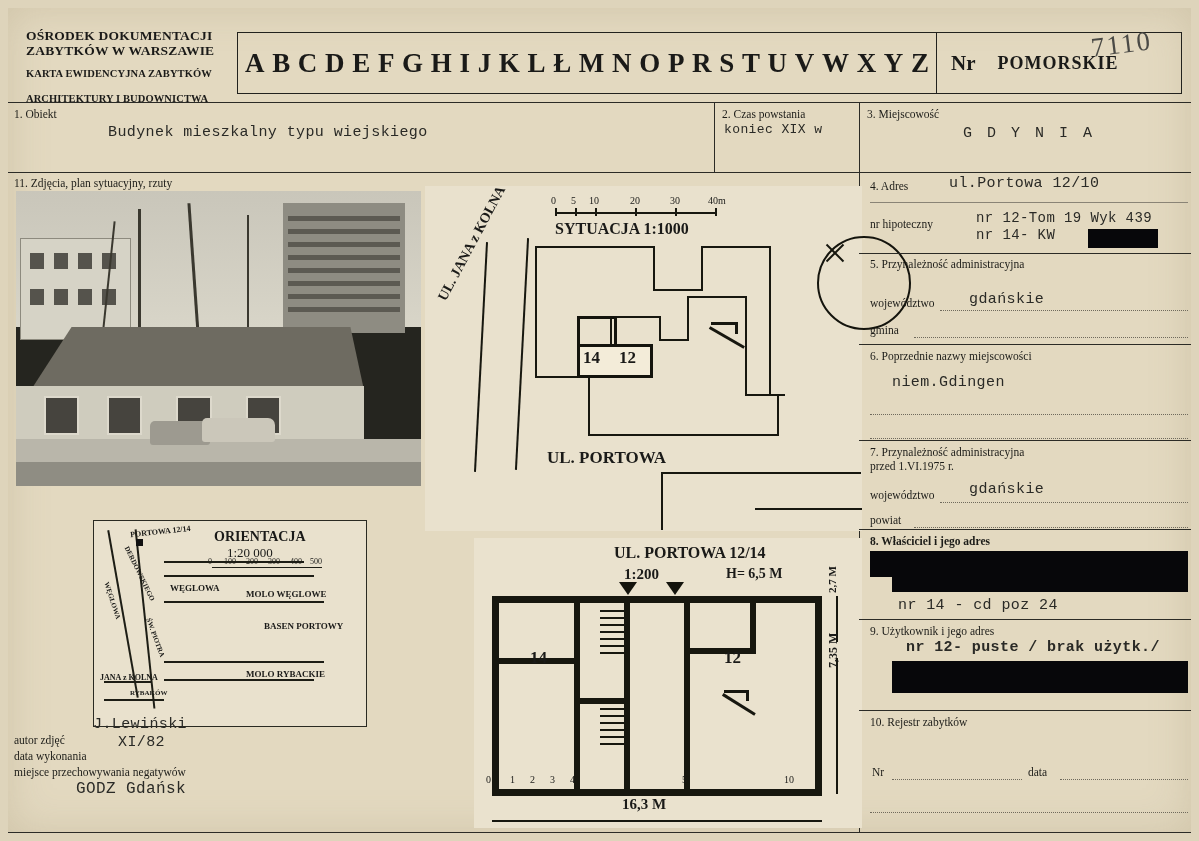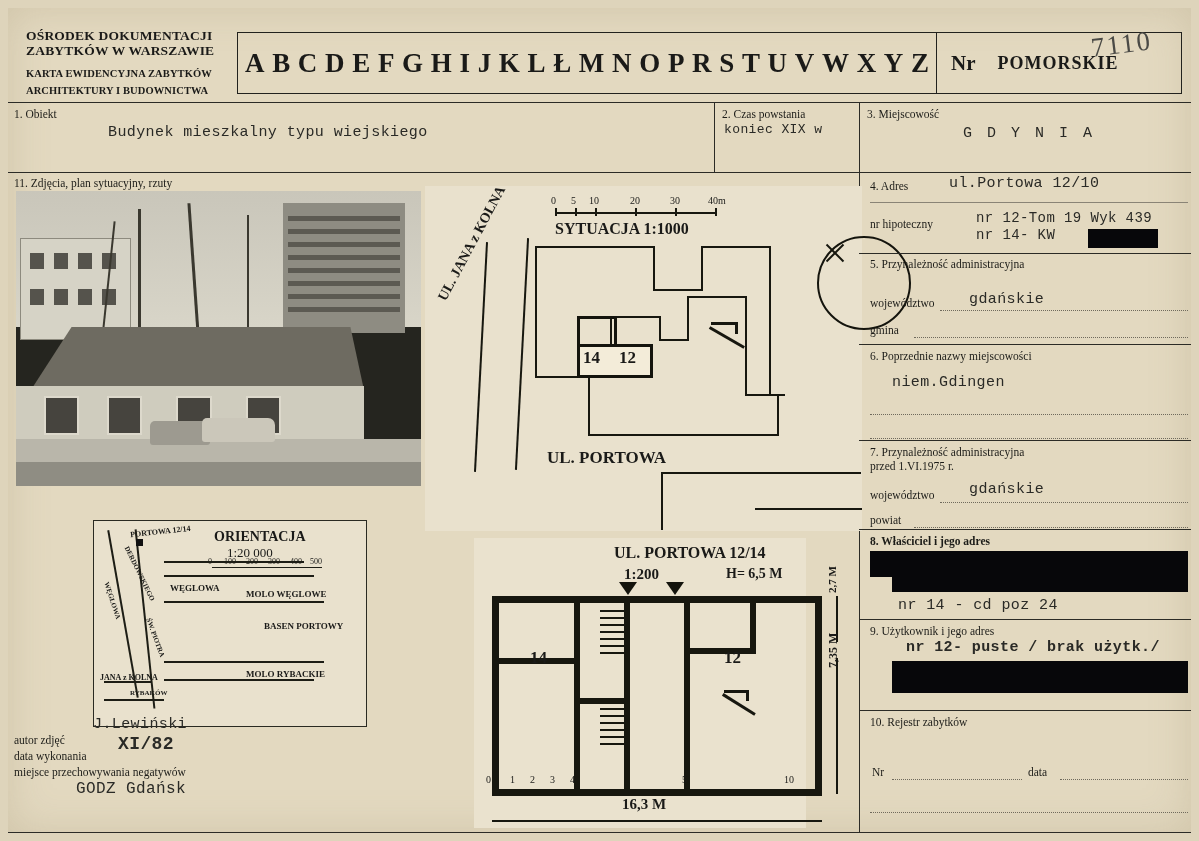--- a/index.html
+++ b/index.html
@@ -51,38 +51,38 @@
   #photo .wall{position:absolute;left:0;top:66%;width:86%;height:20%;background:#cfccbe;}
   #photo .wall .w{position:absolute;top:18%;width:9%;height:58%;background:#46443e;border:2px solid #ddd9cc;}
   #photo .ground{position:absolute;left:0;top:84%;width:100%;height:16%;background:#b9b6aa;}
   #photo .road{position:absolute;left:0;top:92%;width:100%;height:8%;background:#8f8d83;}
   #photo .car{position:absolute;height:8%;border-radius:5px 7px 3px 3px;}
   #photo .tree{position:absolute;background:#3a382f;}
 
   
   #sit{position:absolute;left:417px;top:178px;width:437px;height:345px;background:#e9e1cd;}
   #sit .s{position:absolute;background:#17170f;}
-  #plan200{position:absolute;left:466px;top:530px;width:332px;height:290px;background:#eae2ce;}
+  #plan200{position:absolute;left:466px;top:530px;width:388px;height:290px;background:#eae2ce;}
   #plan200 .s{position:absolute;background:#17170f;}
   #orient{position:absolute;left:85px;top:512px;width:272px;height:205px;background:#e9e1cd;border:1px solid #2a2a22;}
   #orient .s{position:absolute;background:#1d1d15;}
 
   .capt{position:absolute;font-family:"Liberation Serif",serif;}
   .cap-s{font-size:10px;}
 </style>
 </head>
 <body>
 
 <div class="card">
 
   <div id="hdr-left">
     <div class="l1">OŚRODEK DOKUMENTACJI</div>
     <div class="l1">ZABYTKÓW W WARSZAWIE</div>
     <div class="l2">KARTA EWIDENCYJNA ZABYTKÓW</div>
-    <div class="l2" style="margin-top:4px">ARCHITEKTURY I BUDOWNICTWA</div>
+    <div class="l2" style="margin-top:12px">ARCHITEKTURY I BUDOWNICTWA</div>
   </div>
 
   <div id="alpha">
     <div class="letters" id="alpha-letters">
         <span>A</span>
         <span>B</span>
         <span>C</span>
         <span>D</span>
         <span>E</span>
         <span>F</span>
@@ -321,21 +321,21 @@
     <div class="capt cap-s" style="left:76px;top:236px;">3</div>
     <div class="capt cap-s" style="left:96px;top:236px;">4</div>
     <div class="capt cap-s" style="left:208px;top:236px;">5</div>
     <div class="capt cap-s" style="left:310px;top:236px;">10</div>
   </div>
 
   <div class="flabel" style="left:6px;top:726px;">autor zdjęć</div>
   <div class="flabel" style="left:6px;top:742px;">data wykonania</div>
   <div class="flabel" style="left:6px;top:758px;">miejsce przechowywania negatywów</div>
   <div class="typed" style="position:absolute;left:85px;top:708px;font-size:15px;">J.Lewiński</div>
-  <div class="typed" style="position:absolute;left:110px;top:726px;font-size:18px;font-weight:bold;">XI/82</div>
+  <div class="typed" style="position:absolute;left:110px;top:726px;font-size:15px;">XI/82</div>
   <div class="typed" style="position:absolute;left:68px;top:772px;font-size:16px;">GODZ Gdańsk</div>
 
   <div class="flabel" style="left:862px;top:172px;">4. Adres</div>
   <div class="typed" style="position:absolute;left:941px;top:167px;font-size:15px;">ul.Portowa 12/10</div>
   <div class="ln hl" style="left:862px;top:194px;width:318px;height:1px;background:#8a8476;"></div>
   <div class="flabel" style="left:862px;top:210px;text-align:center;">nr hipoteczny</div>
   <div class="typed" style="position:absolute;left:968px;top:202px;font-size:14px;">nr 12-Tom 19 Wyk 439</div>
   <div class="typed" style="position:absolute;left:968px;top:219px;font-size:14px;">nr 14- KW</div>
   <div class="blk" style="position:absolute;left:1080px;top:221px;width:70px;height:19px;"></div>
   <div class="ln hl" style="left:851px;top:245px;width:332px;"></div>

